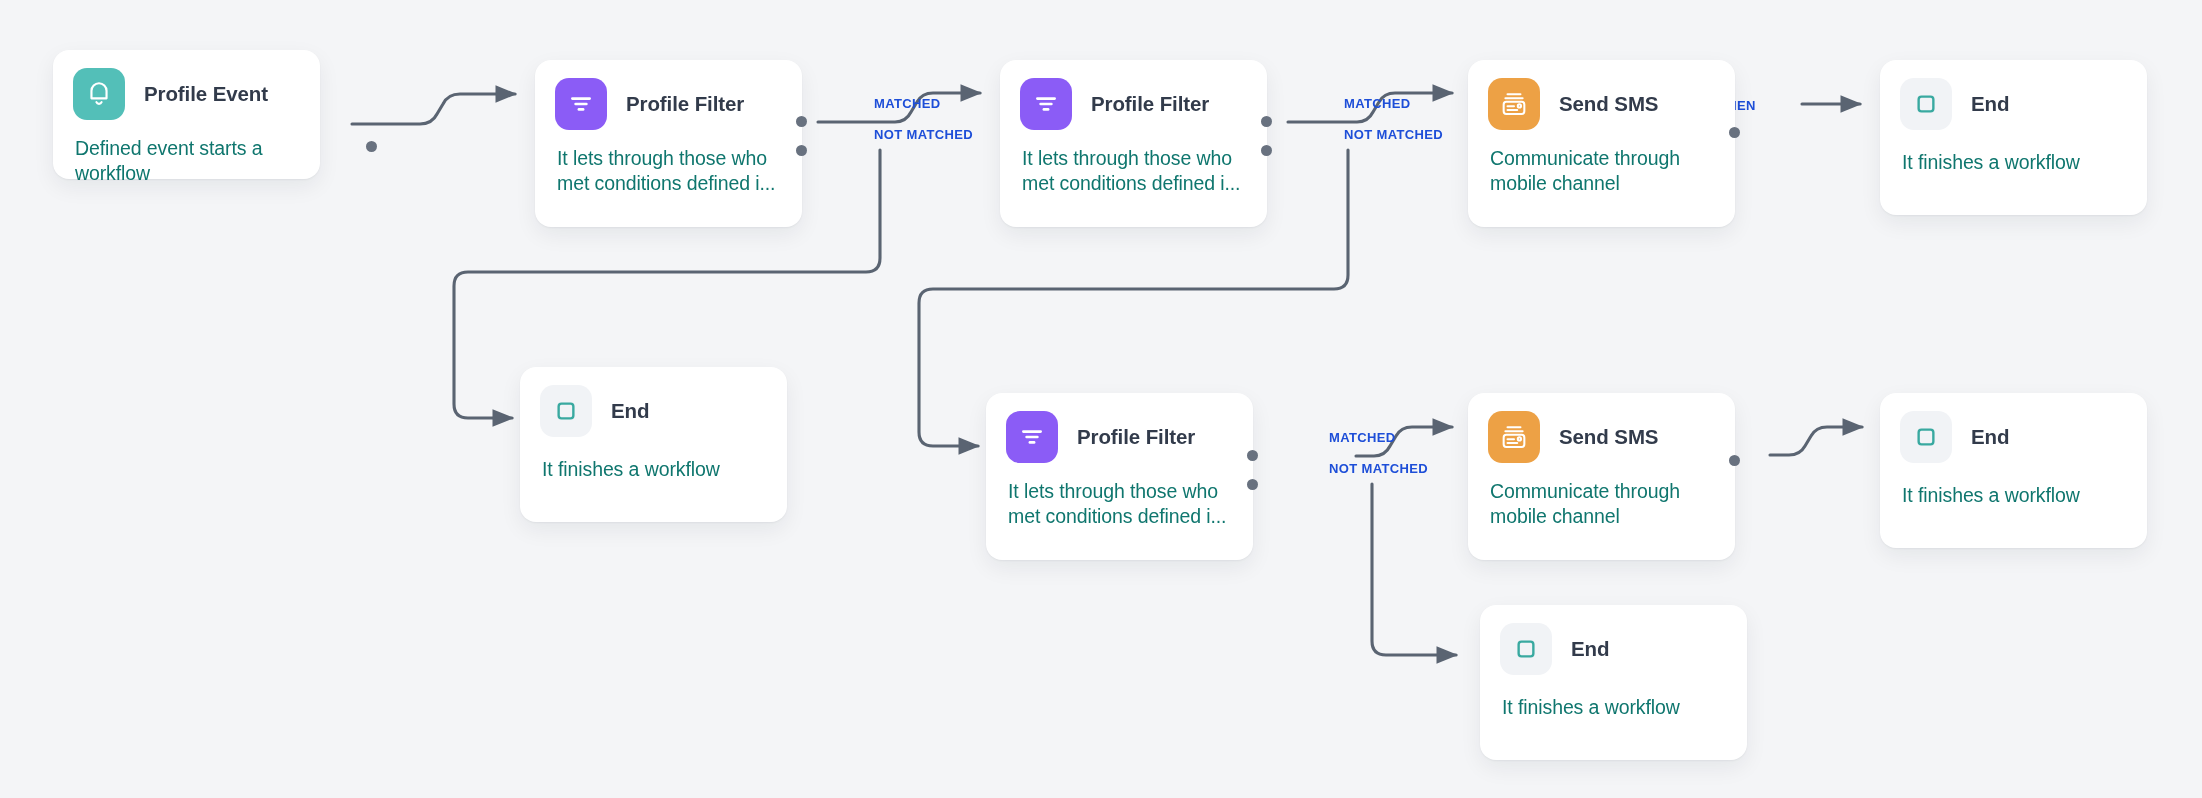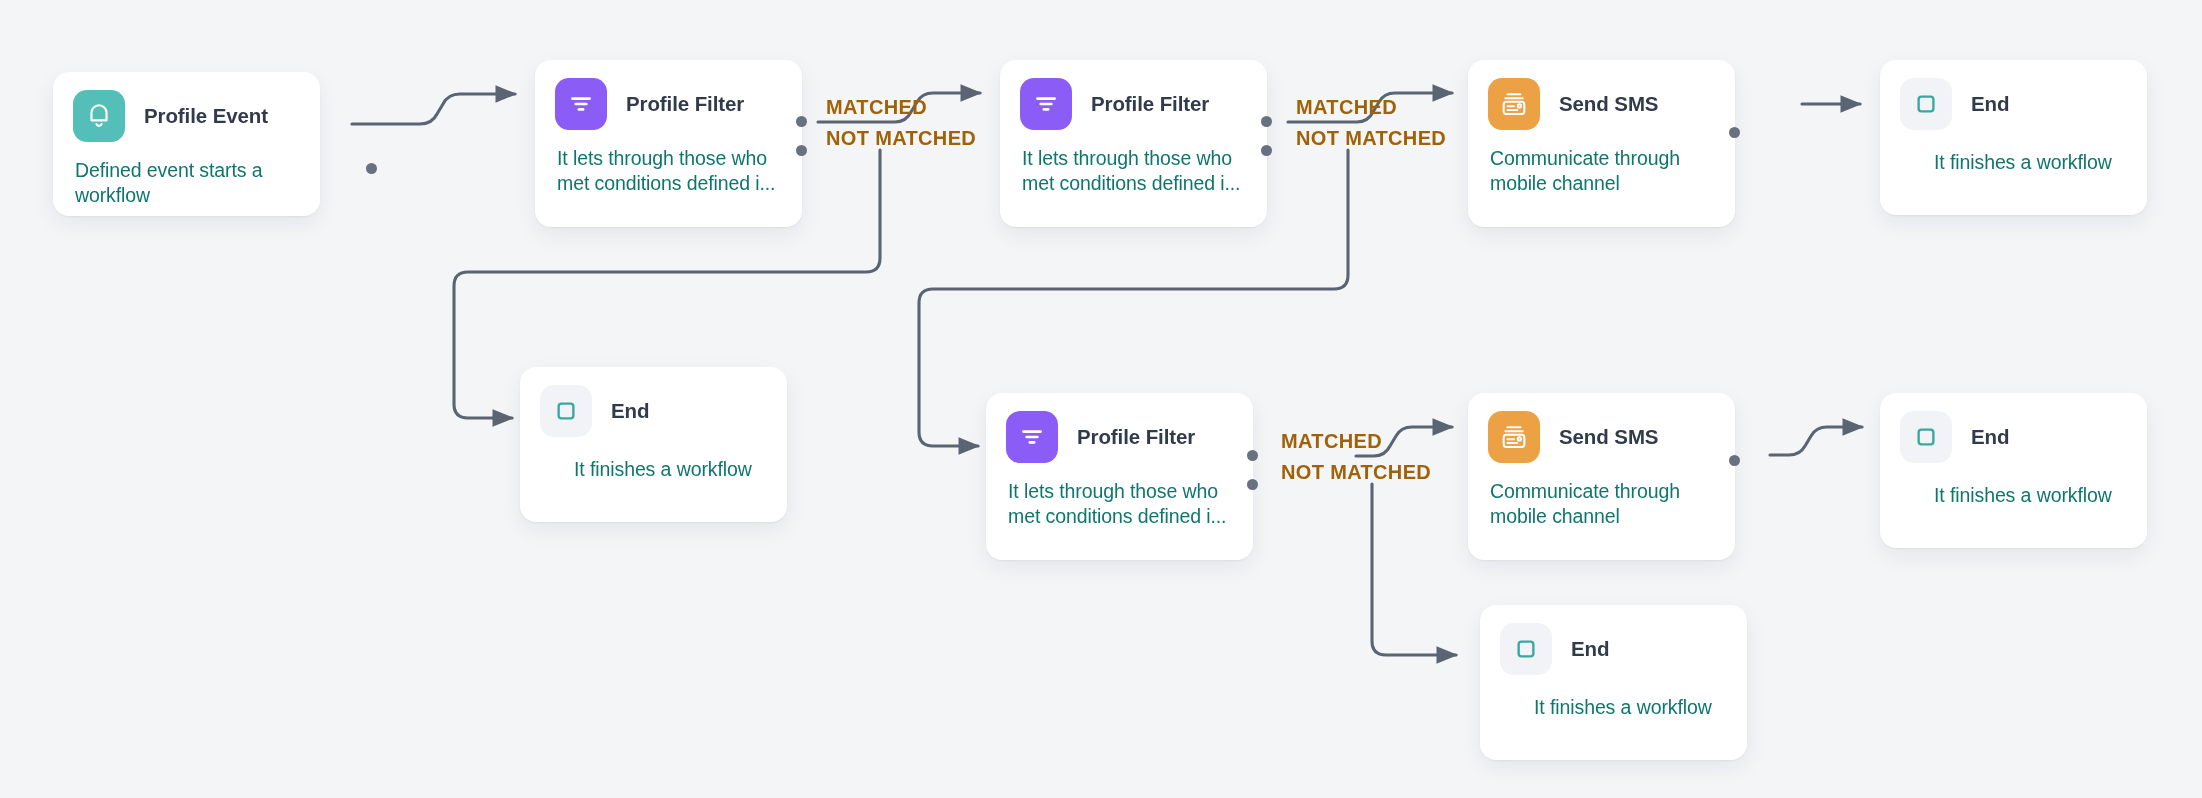--- a/index.html
+++ b/index.html
@@ -75,40 +75,40 @@
   }
 
   
   .node.end .node-tile {
     background: #f1f3f6;
   }
   .node.end .node-head {
   }
   .node.end .node-desc {
     padding-top: 20px;
-    margin-left: 32px;
   }
 
   
   .port {
     position: absolute;
     width: 11px;
     height: 11px;
     border-radius: 50%;
     background: #68717f;
   }
 
   
   .edge-label {
     position: absolute;
-    font-size: 20px;
+    font-size: 13px;
     font-weight: 700;
     letter-spacing: .35px;
-    color: #a16207;
+    color: #1d4ed8;
     white-space: nowrap;
+    margin-left: 48px;
   }
 </style>
 </head>
 <body>
 
 <div id="canvas">
 
   <svg id="edges" viewBox="0 0 2202 798" width="2202" height="798">
     <defs>
       <marker id="arrow" viewBox="0 0 10 10" refX="9" refY="5" markerWidth="7" markerHeight="7" orient="auto-start-reverse">
@@ -141,21 +141,21 @@
   <div class="edge-label" style="left:826px; top:127px;">NOT MATCHED</div>
 
   <div class="edge-label" style="left:1296px; top:96px;">MATCHED</div>
   <div class="edge-label" style="left:1296px; top:127px;">NOT MATCHED</div>
 
   <div class="edge-label" style="left:1671px; top:98px;">THEN</div>
 
   <div class="edge-label" style="left:1281px; top:430px;">MATCHED</div>
   <div class="edge-label" style="left:1281px; top:461px;">NOT MATCHED</div>
 
-  <div class="node" style="left:53px; top:72px; width:267px; height:144px;">
+  <div class="node" style="left:53px; top:50px; width:267px; height:129px;">
     <div class="node-head">
       <div class="node-tile" style="background:#53bfb8;">
         <svg width="26" height="28" viewBox="0 0 24 26" fill="none" stroke="#ffffff" stroke-width="2" stroke-linecap="round" stroke-linejoin="round">
           <path d="M5 17 V10 a7 7 0 0 1 14 0 v7 z"></path>
           <path d="M9.6 20.6 a2.6 2.6 0 0 0 4.8 0"></path>
         </svg>
       </div>
       <div class="node-title">Profile Event</div>
     </div>
     <div class="node-desc">Defined event starts a workflow</div>

